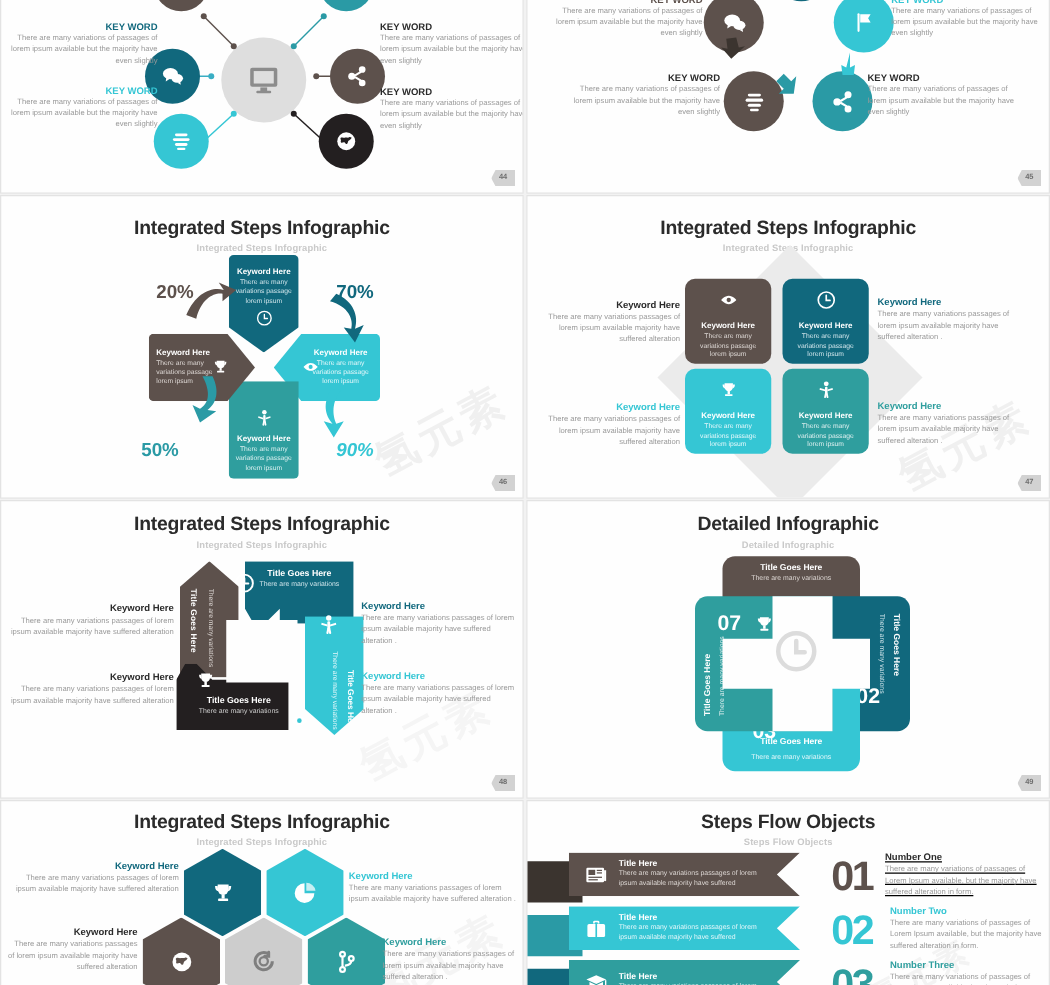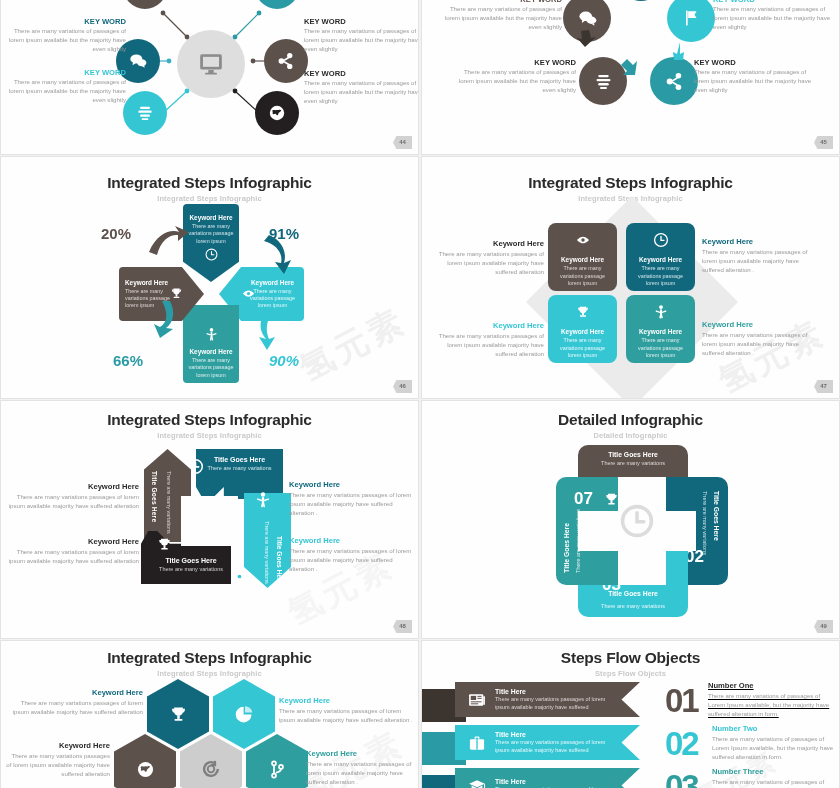--- a/index.html
+++ b/index.html
@@ -305,24 +305,24 @@
     </svg>
   </div>
 
   <svg style="position:absolute;left:0;top:0;width:419px;height:243px;">
     <path d="M148 95 C156 76, 170 72, 178 75 l-4 -6 14 6 -11 9 0 -6 C170 77, 160 82, 156 98 z" fill="#5d514c"></path>
     <path d="M268 78 C282 84, 286 96, 283 106 l7 -3 -7 14 -9 -12 6 1 C282 99, 278 88, 263 84 z" fill="#11687d"></path>
     <path d="M272 182 C279 170, 277 161, 271 154 l7 2 -8 -13 -8 13 6 -2 C271 161, 272 171, 264 181 z" fill="#35c6d4" transform="rotate(180 268 168)"></path>
     <path d="M155 172 C149 160, 152 150, 159 145 l-7 -1 13 -9 6 14 -6 -3 C158 150, 156 159, 163 172 z" fill="#2a9aa5" transform="rotate(180 162 158)"></path>
   </svg>
 
-  <div class="pct" style="left:100px; top:68px; color:#5d514c;">20%</div>
-  <div class="pct" style="left:268px; top:68px; color:#11687d;">91%</div>
+  <div class="pct" style="left:124px; top:68px; color:#5d514c;">20%</div>
+  <div class="pct" style="left:268px; top:68px; color:#11687d;">70%</div>
   <div class="pct" style="left:268px; top:195px; color:#35c6d4;font-style:italic;">90%</div>
-  <div class="pct" style="left:112px; top:195px; color:#2a9aa5;">66%</div>
+  <div class="pct" style="left:112px; top:195px; color:#2a9aa5;">50%</div>
 
   <div class="pagenum">46</div>
 </div>
 
 <div class="slide c1 r1">
   <div class="wm" style="right:10px; bottom:18px;">氢元素</div>
   <div class="title" style="margin-top:17px;">Integrated Steps Infographic</div>
   <div class="subtitle">Integrated Steps Infographic</div>
 
   <div class="diamond" style="left:135px; top:70px;"></div>

